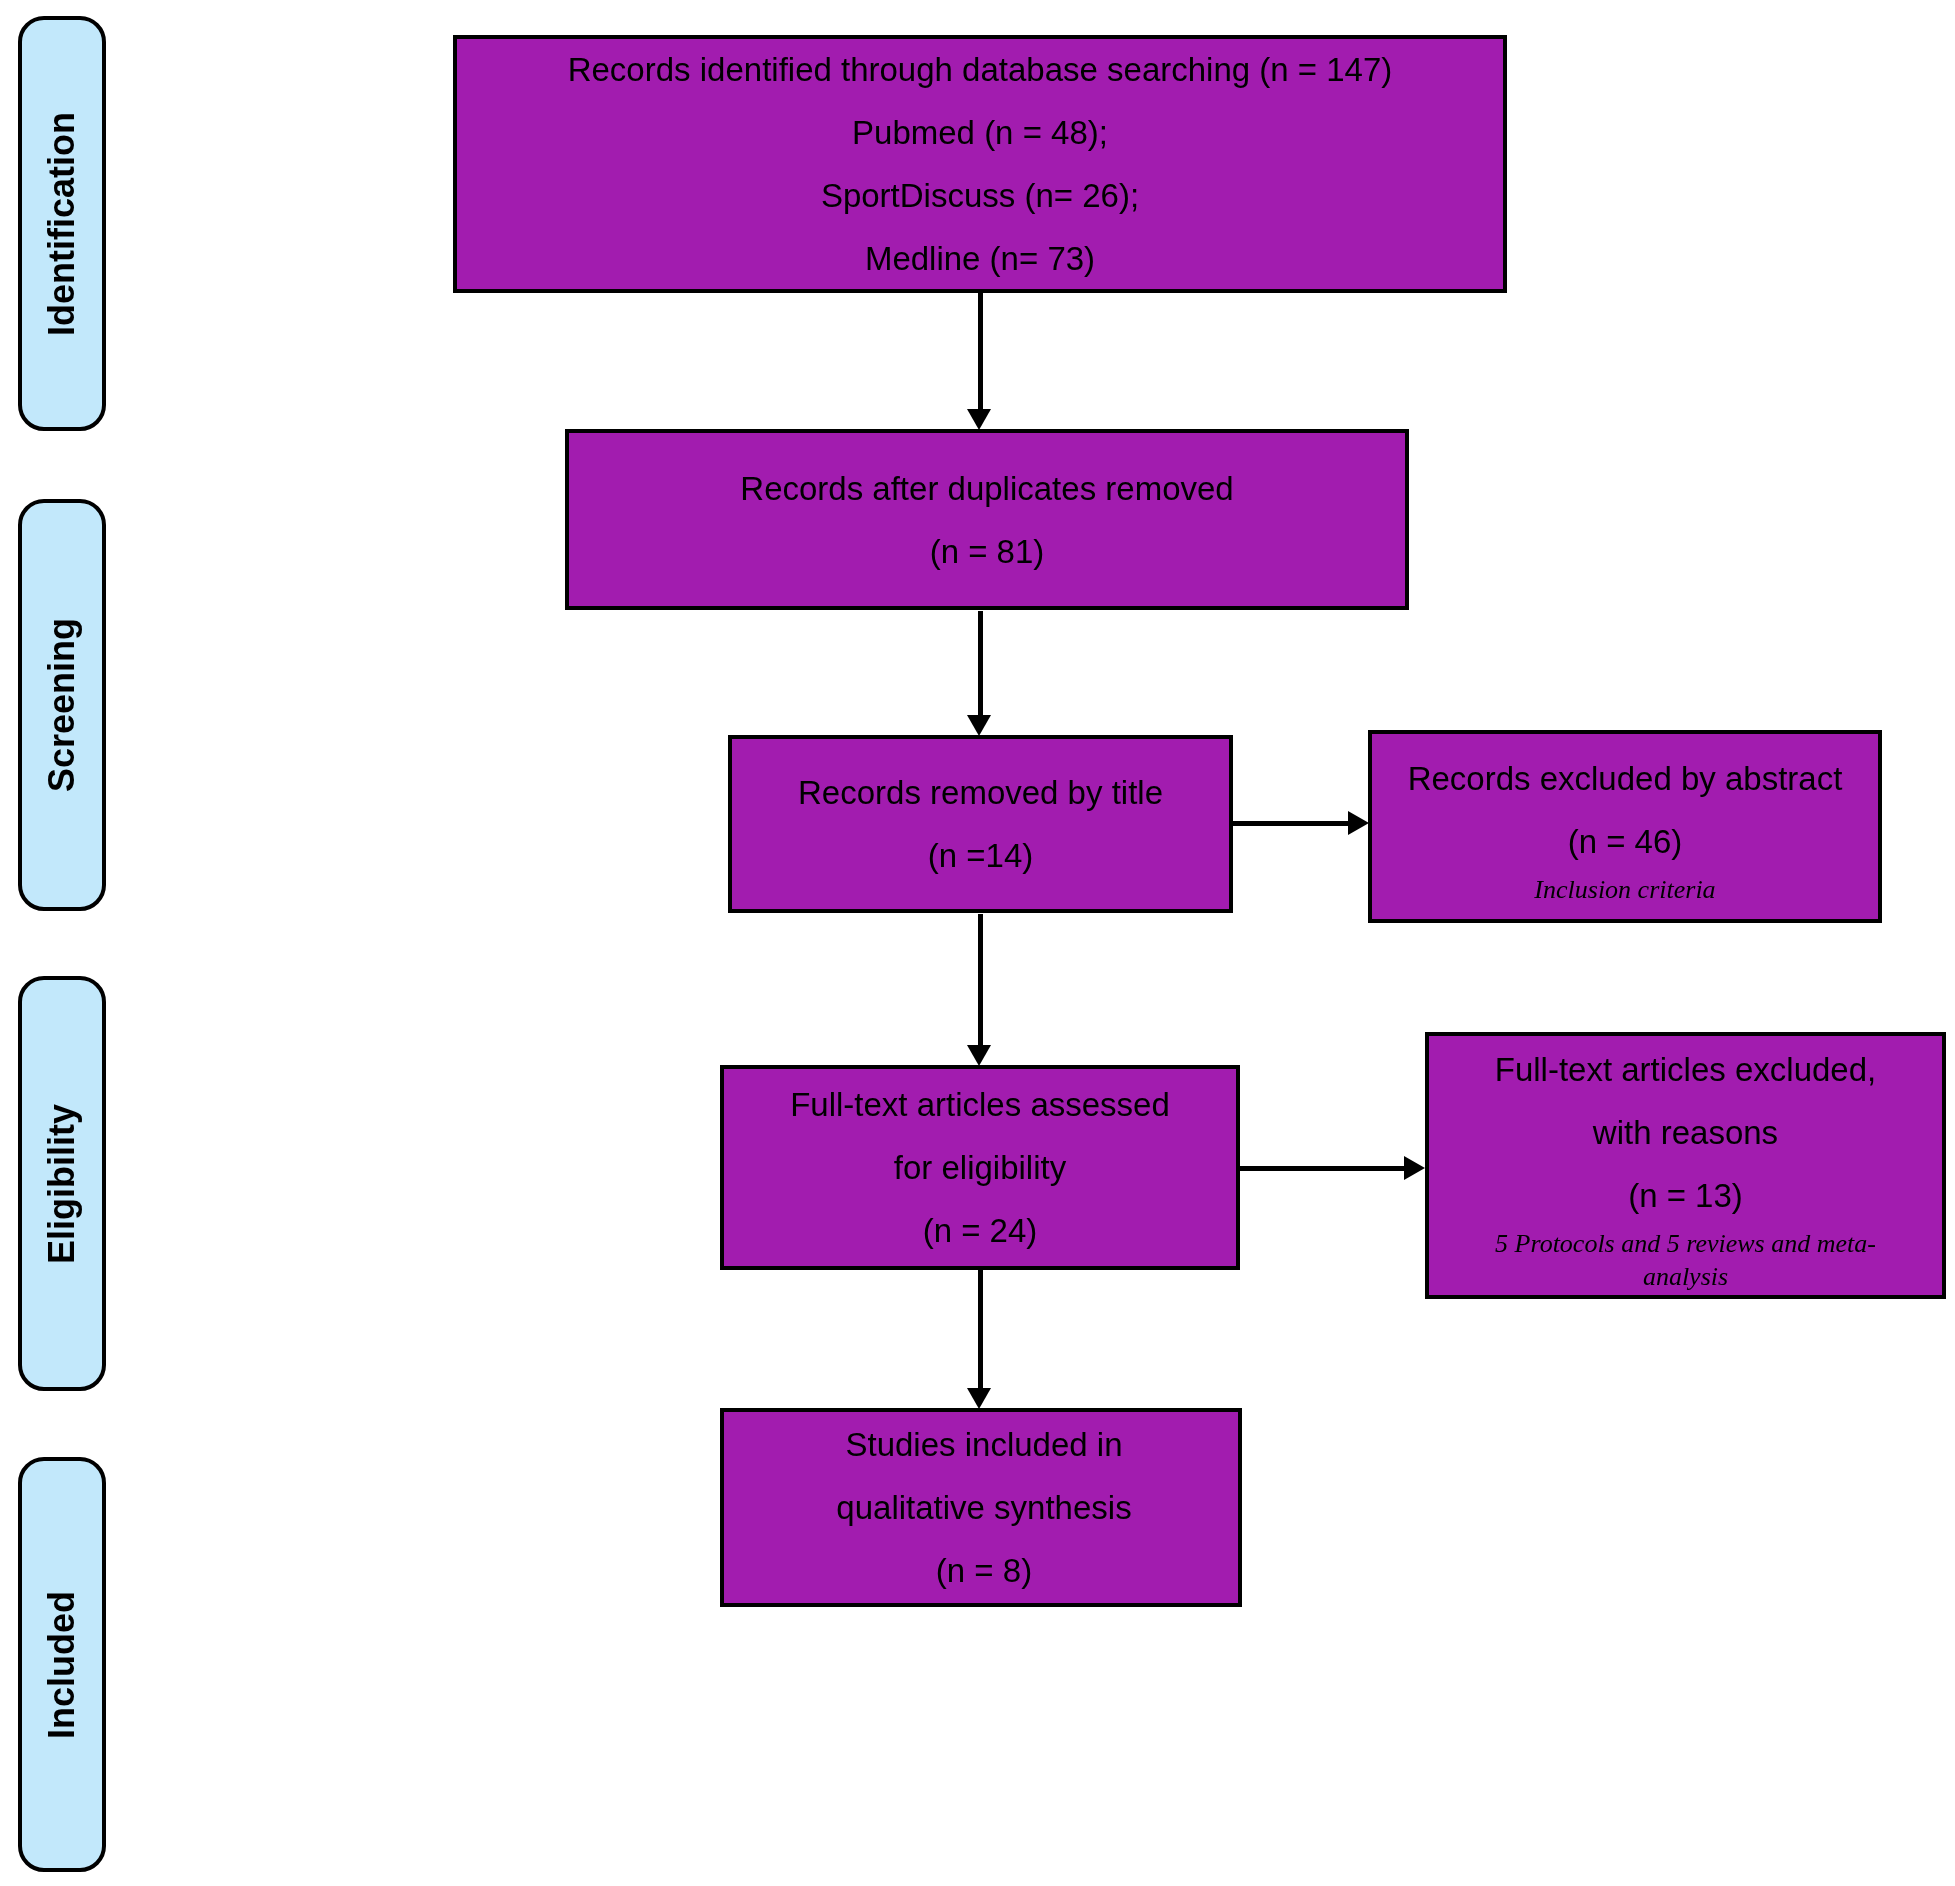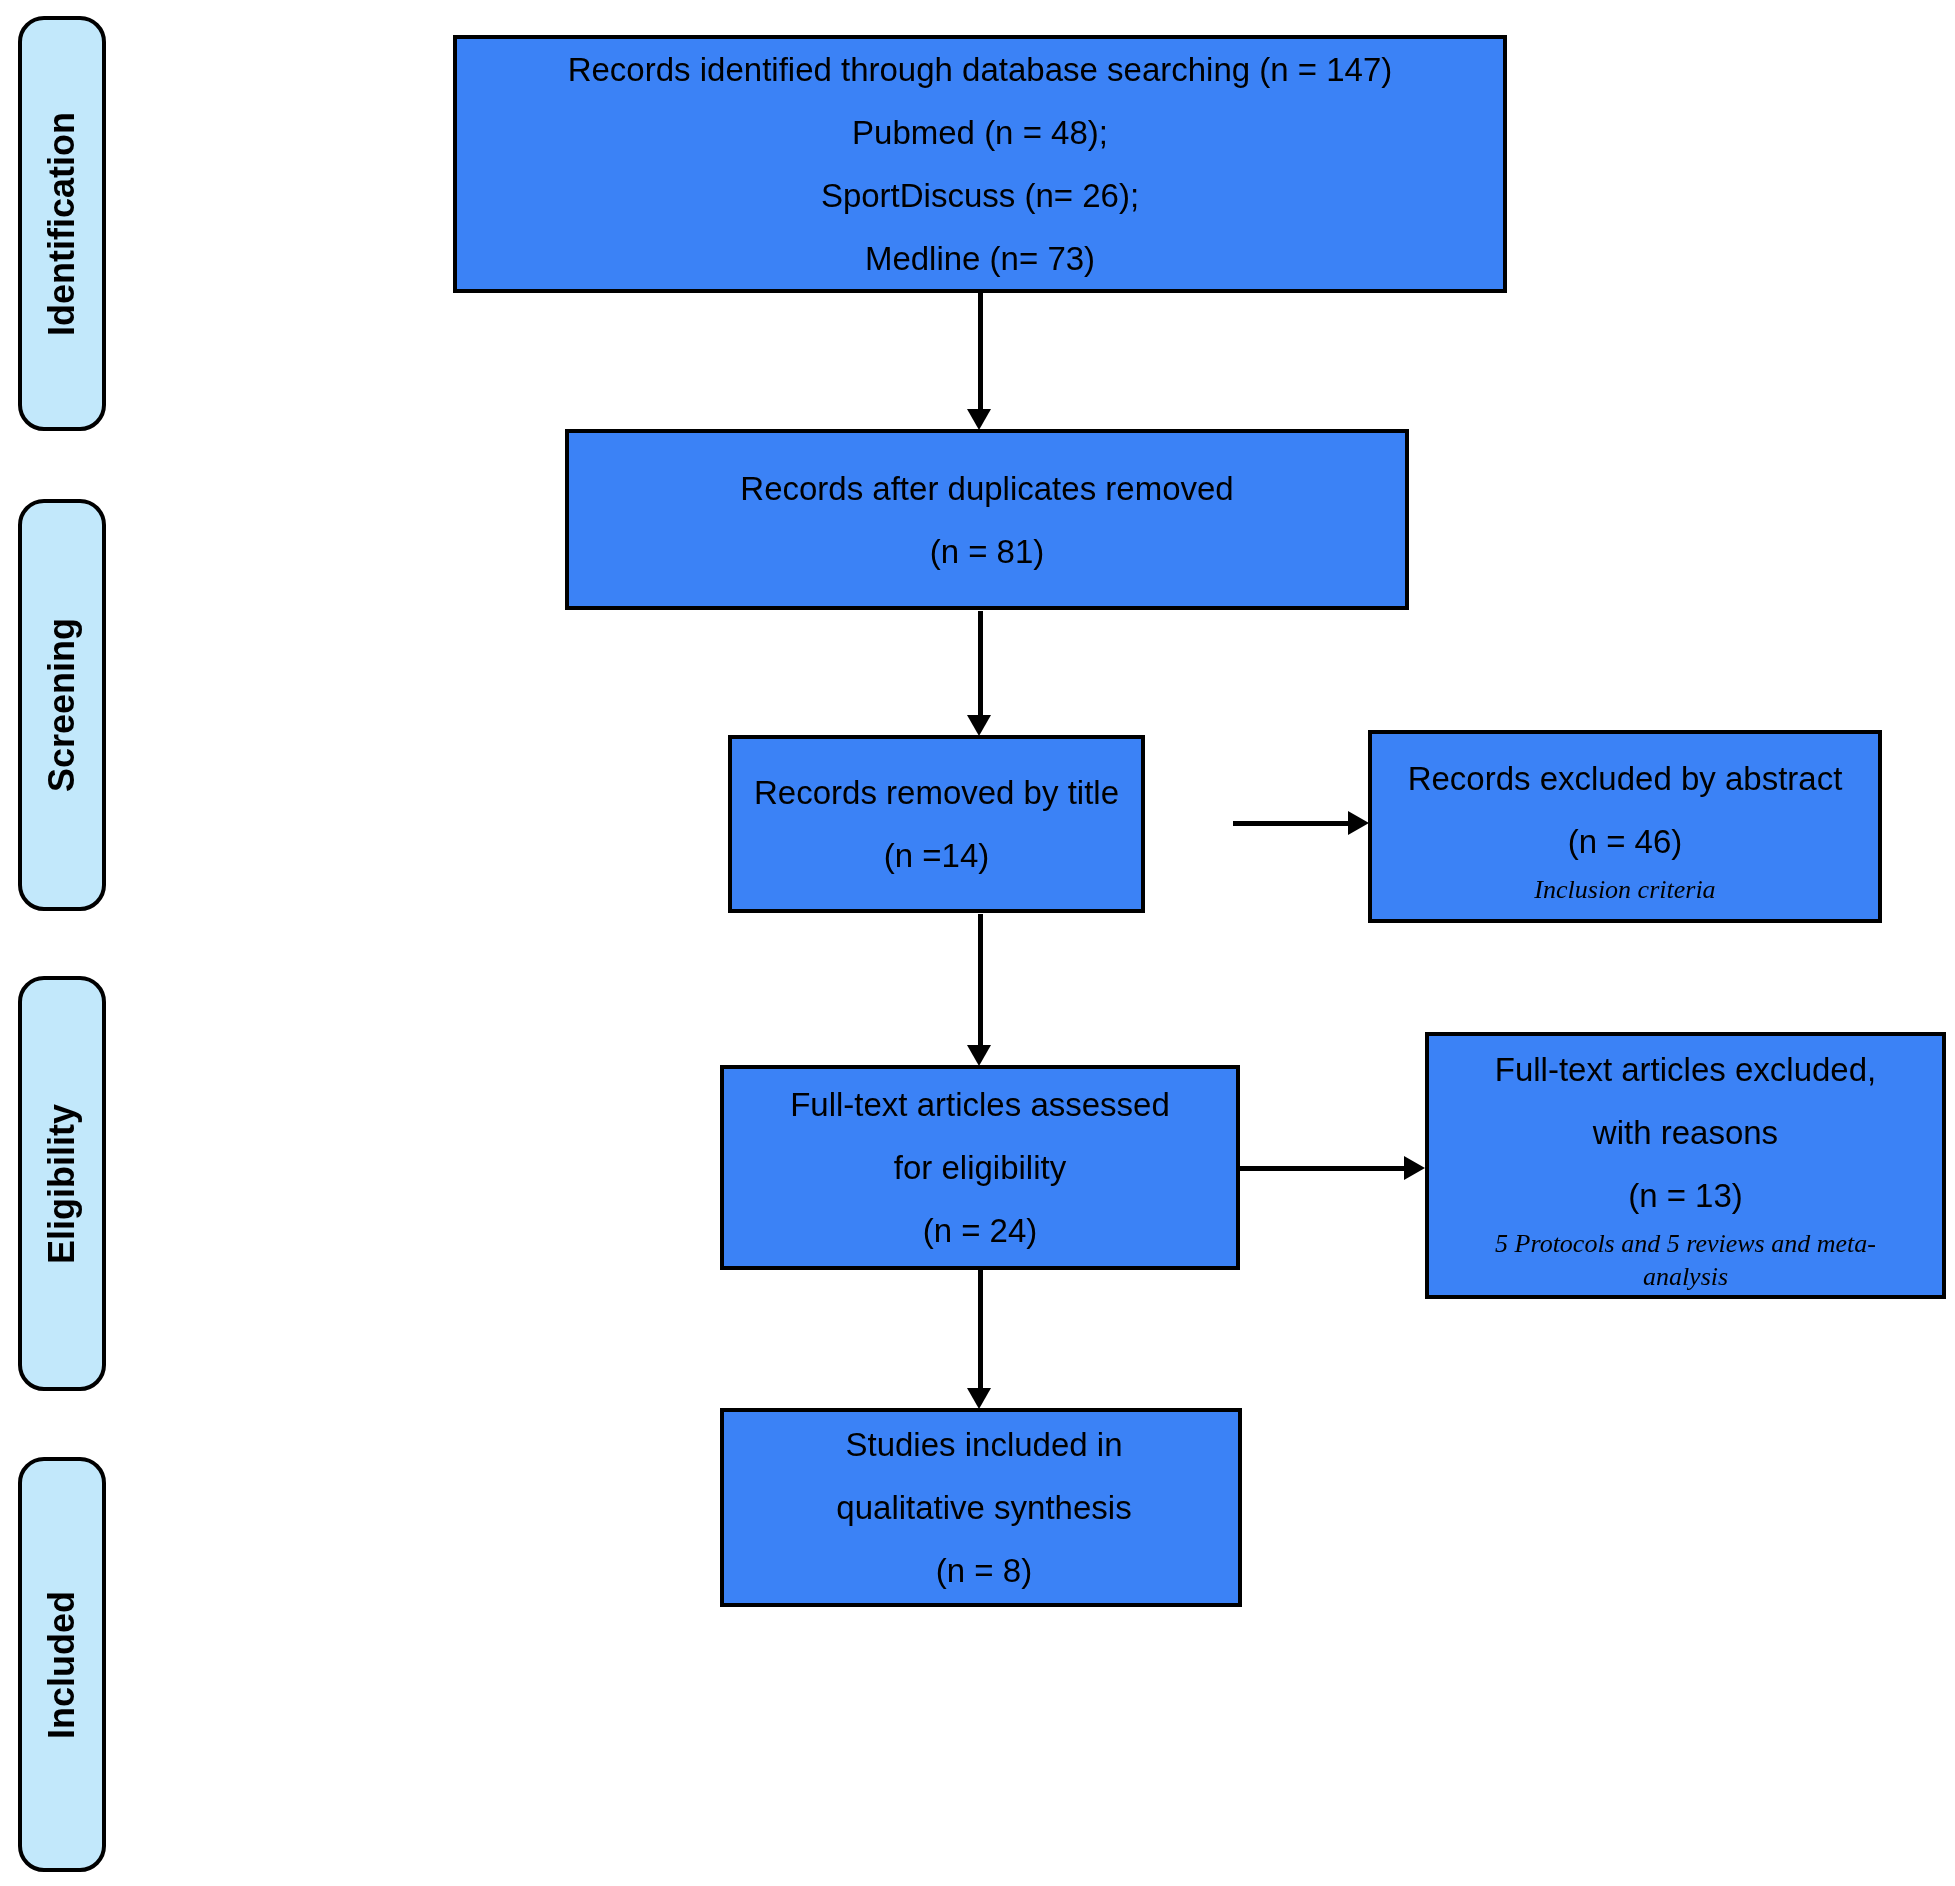--- a/index.html
+++ b/index.html
@@ -31,21 +31,21 @@
   }
   .stage .stage-label {
     transform: rotate(-90deg);
     white-space: nowrap;
     font-weight: bold;
     font-size: 36px;
   }
   
   .node {
     position: absolute;
-    background: #3b82f6;
+    background: #a21caf;
     border: 4px solid var(--line, #000000);
     box-sizing: border-box;
     display: flex;
     flex-direction: column;
     align-items: center;
     justify-content: center;
     text-align: center;
     font-size: 33px;
     line-height: 63px;
   }
@@ -113,21 +113,21 @@
   <div class="head-down" style="left:967px;top:409px;"></div>
 
   <div class="node" style="left:565px;top:429px;width:844px;height:181px;">
     <div>Records after duplicates removed</div>
     <div>(n = 81)</div>
   </div>
 
   <div class="vline" style="left:978px;top:611px;height:108px;"></div>
   <div class="head-down" style="left:967px;top:715px;"></div>
 
-  <div class="node" style="left:728px;top:735px;width:417px;height:178px;">
+  <div class="node" style="left:728px;top:735px;width:505px;height:178px;">
     <div>Records removed by title</div>
     <div>(n =14)</div>
   </div>
 
   <div class="hline" style="left:1233px;top:821px;width:117px;"></div>
   <div class="head-right" style="left:1348px;top:811px;"></div>
 
   <div class="node" style="left:1368px;top:730px;width:514px;height:193px;">
     <div>Records excluded by abstract</div>
     <div>(n = 46)</div>

